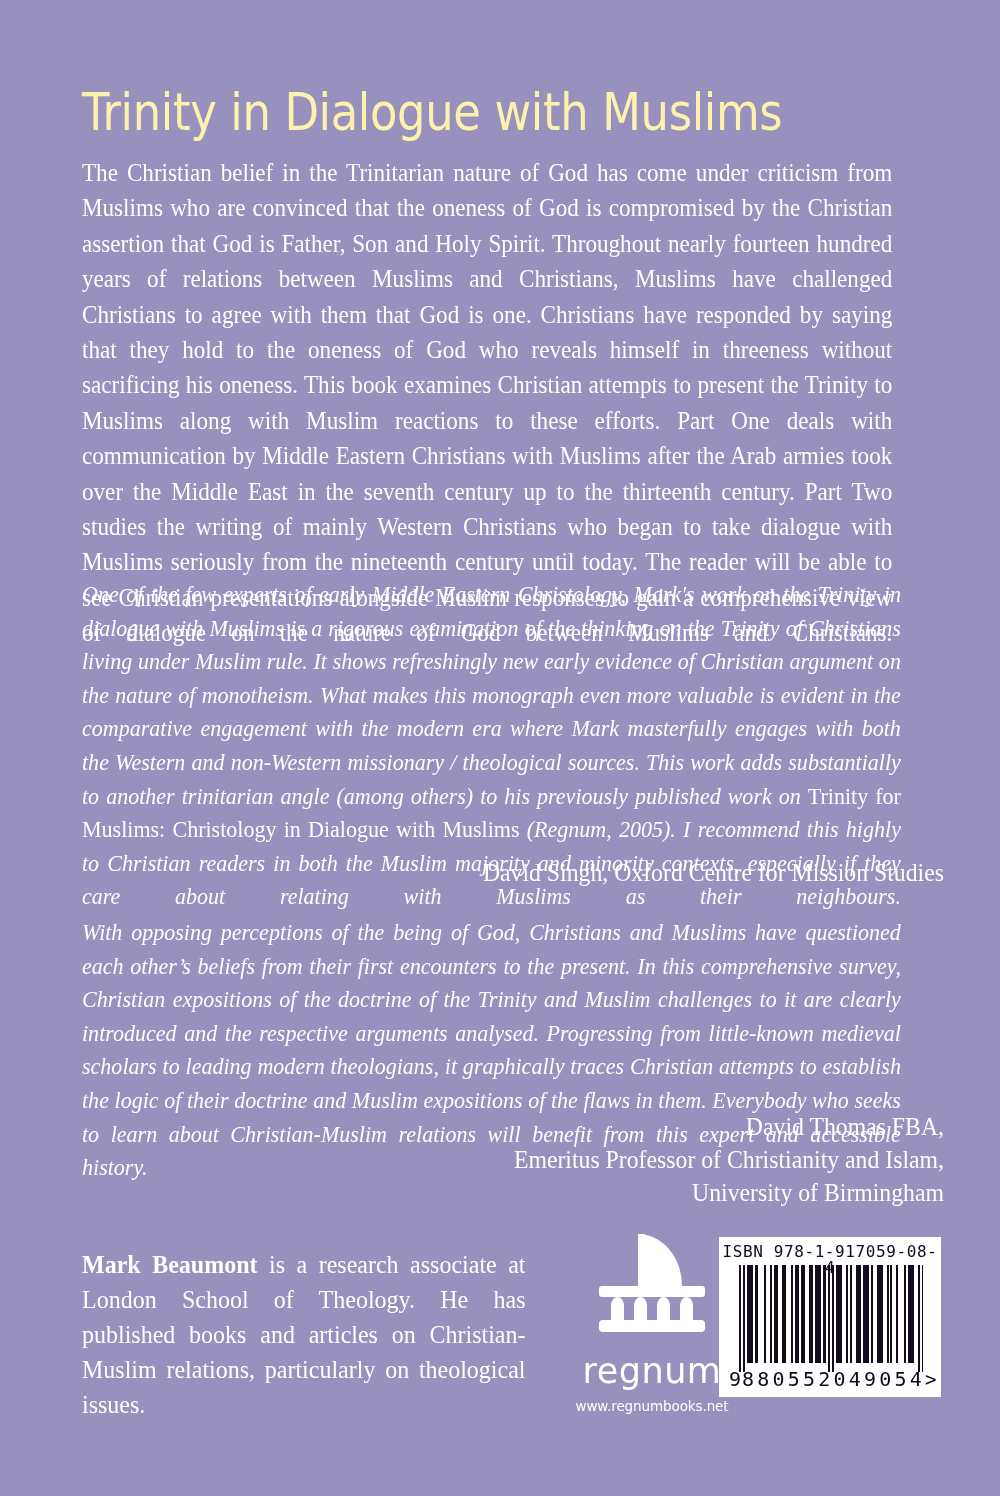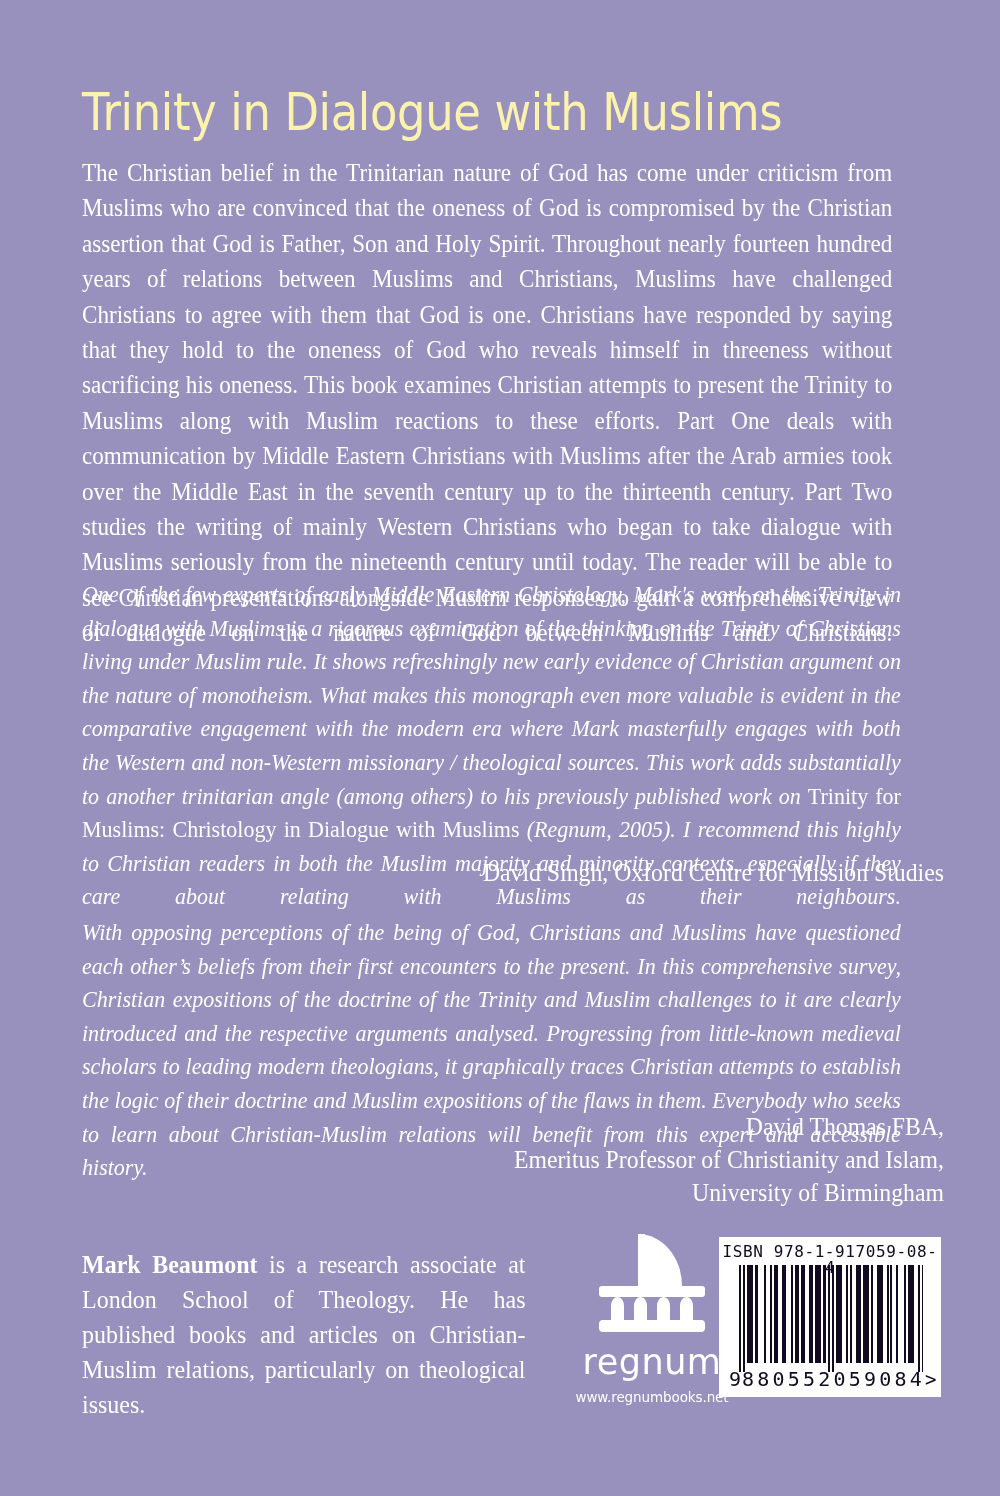--- a/index.html
+++ b/index.html
@@ -177,21 +177,21 @@
   .logo-base {
     position: absolute;
     left: 6px;
     top: 86px;
     width: 106px;
     height: 12px;
     background: #ffffff;
     border-radius: 4px;
   }
   .logo-word {
-    margin-top: 13px;
+    margin-top: 22px;
     color: #ffffff;
     font-family: "DejaVu Sans", "Liberation Sans", sans-serif;
     font-size: 35px;
     font-weight: 400;
     letter-spacing: 0.5px;
     line-height: 1;
   }
   .logo-url {
     margin-top: 11px;
     color: #ffffff;
@@ -360,18 +360,18 @@
         <span class="g" style="width: 1.94737px;"></span>
         <span style="width: 5.84211px;"></span>
         <span class="g" style="width: 3.89474px;"></span>
         <span class="tall" style="width: 1.94737px;"></span>
         <span class="g" style="width: 1.94737px;"></span>
         <span class="tall" style="width: 1.94737px;"></span>
       </div>
     <div class="barcode-digits">
       <span class="lead">9</span>
       <span class="mid">880552</span>
-      <span class="right">059084</span>
+      <span class="right">049054</span>
       <span class="caret">&gt;</span>
     </div>
   </div>
 
 </div>
 
 </body></html>

